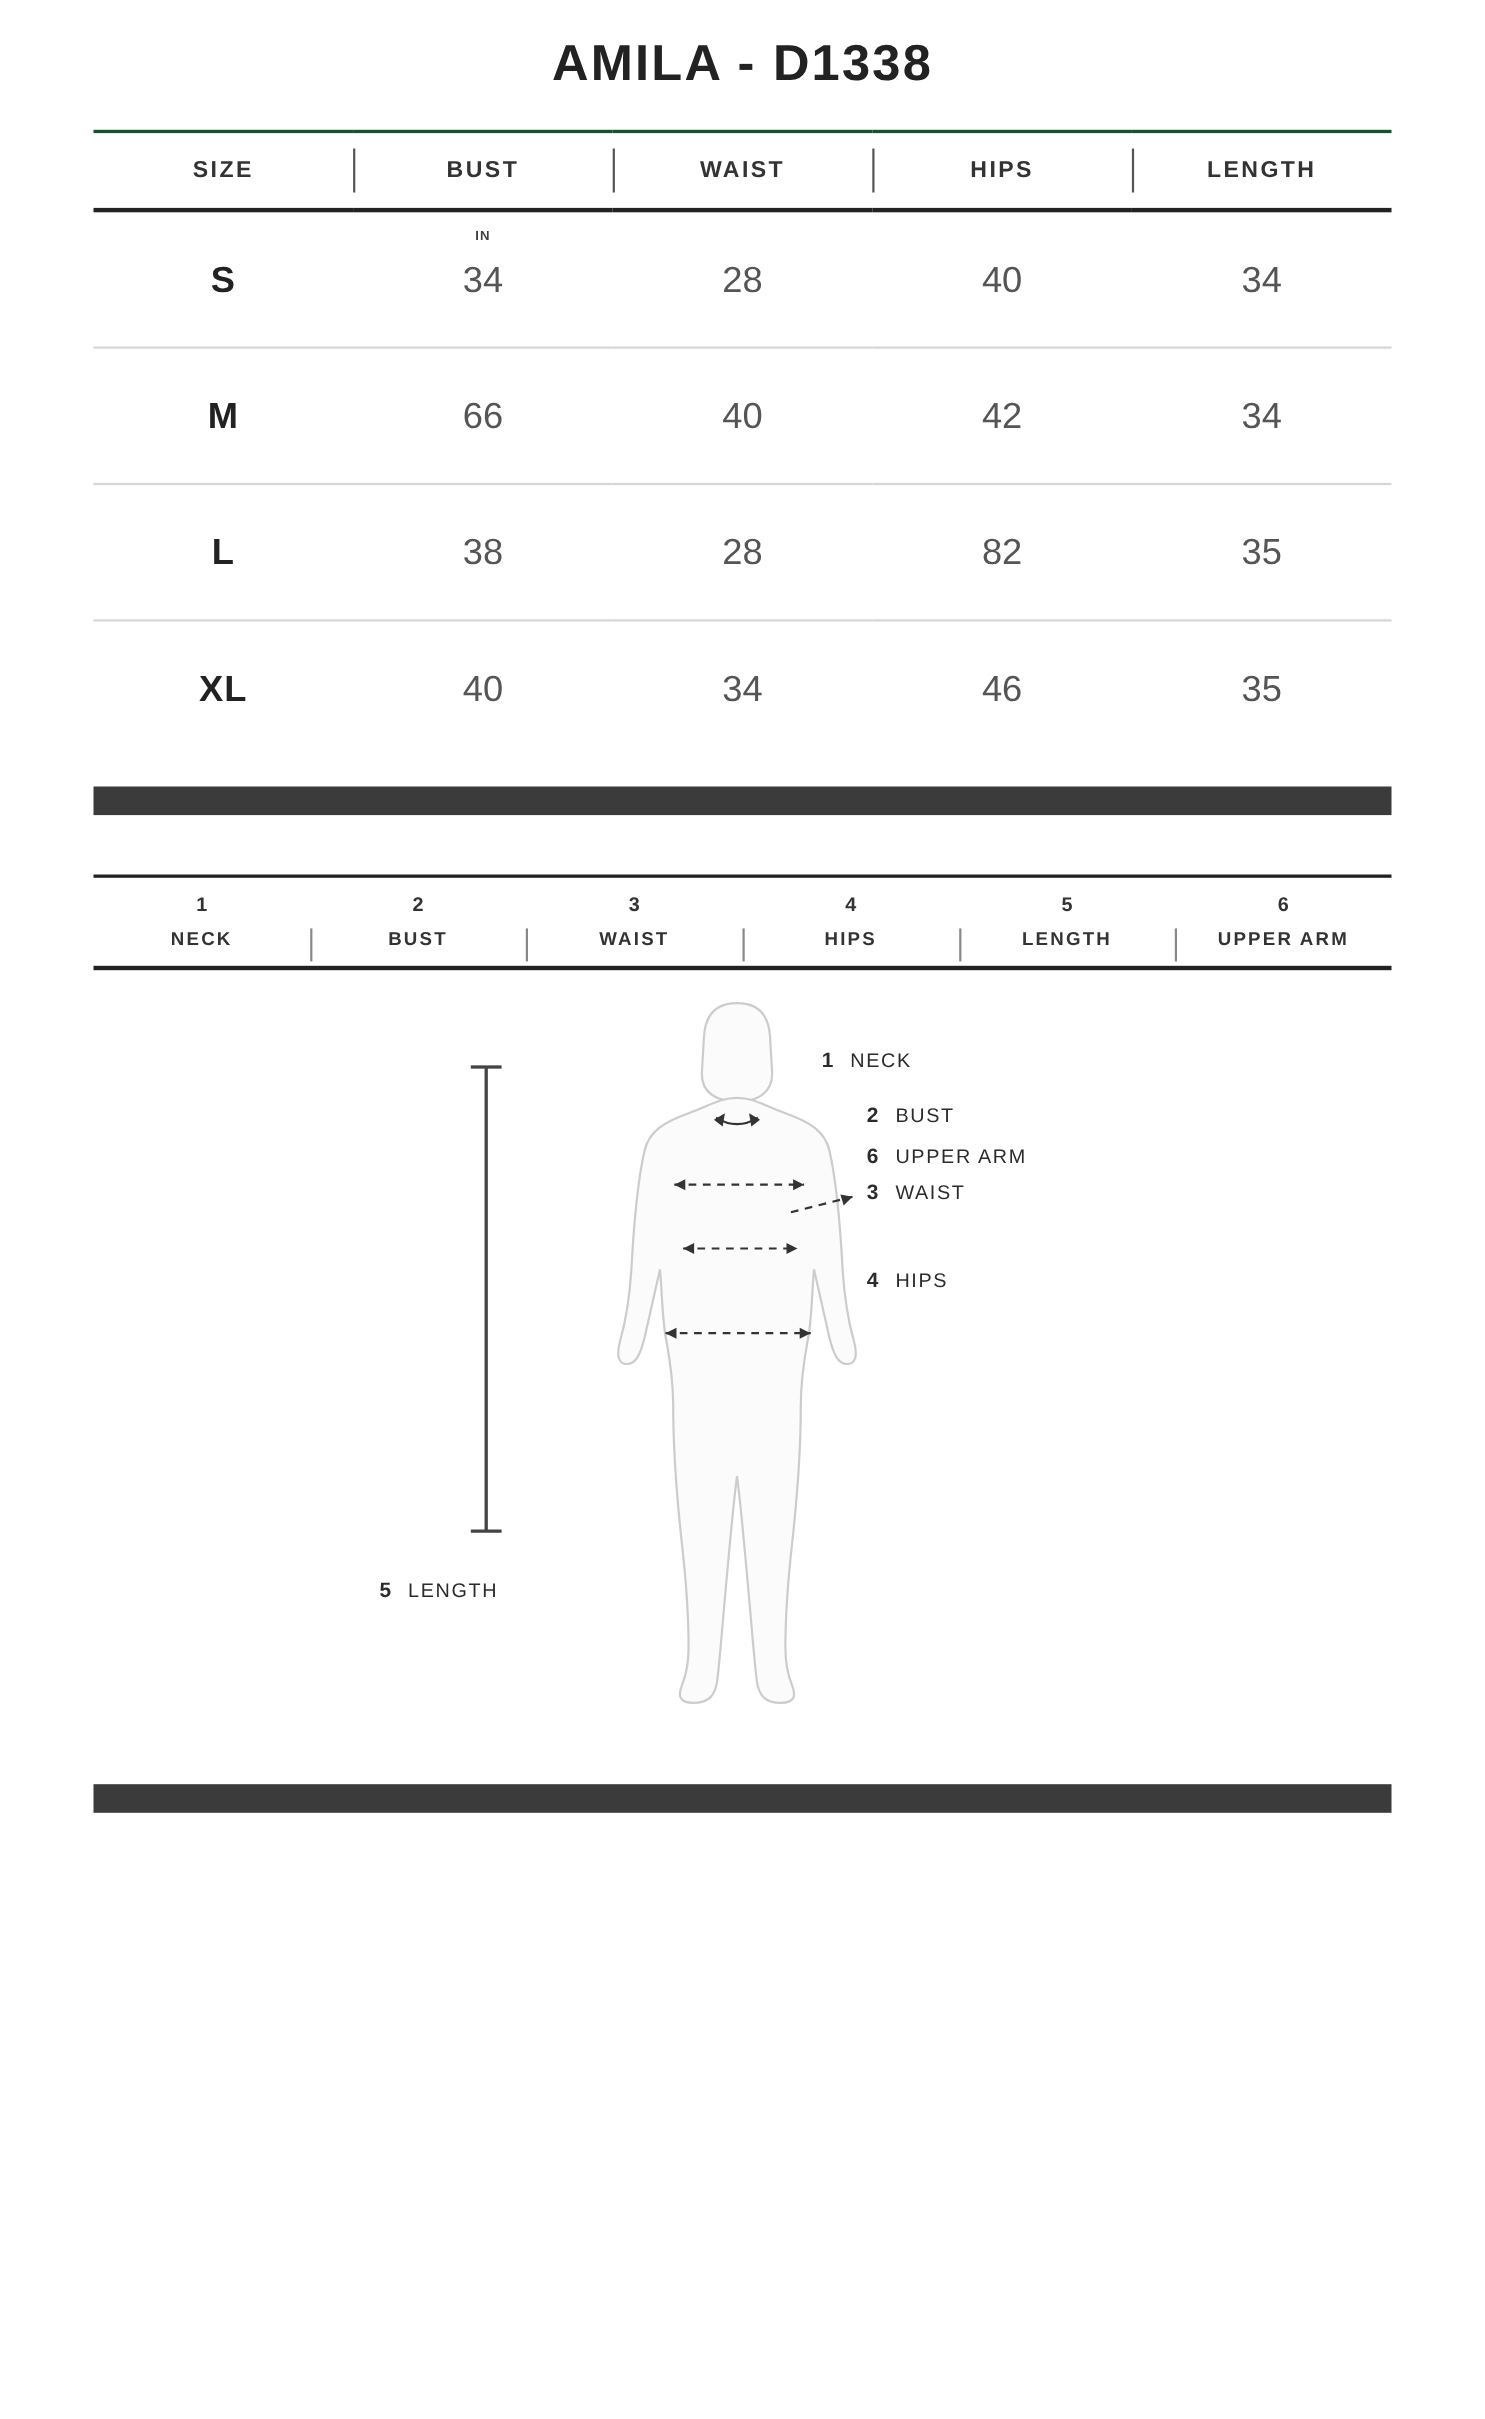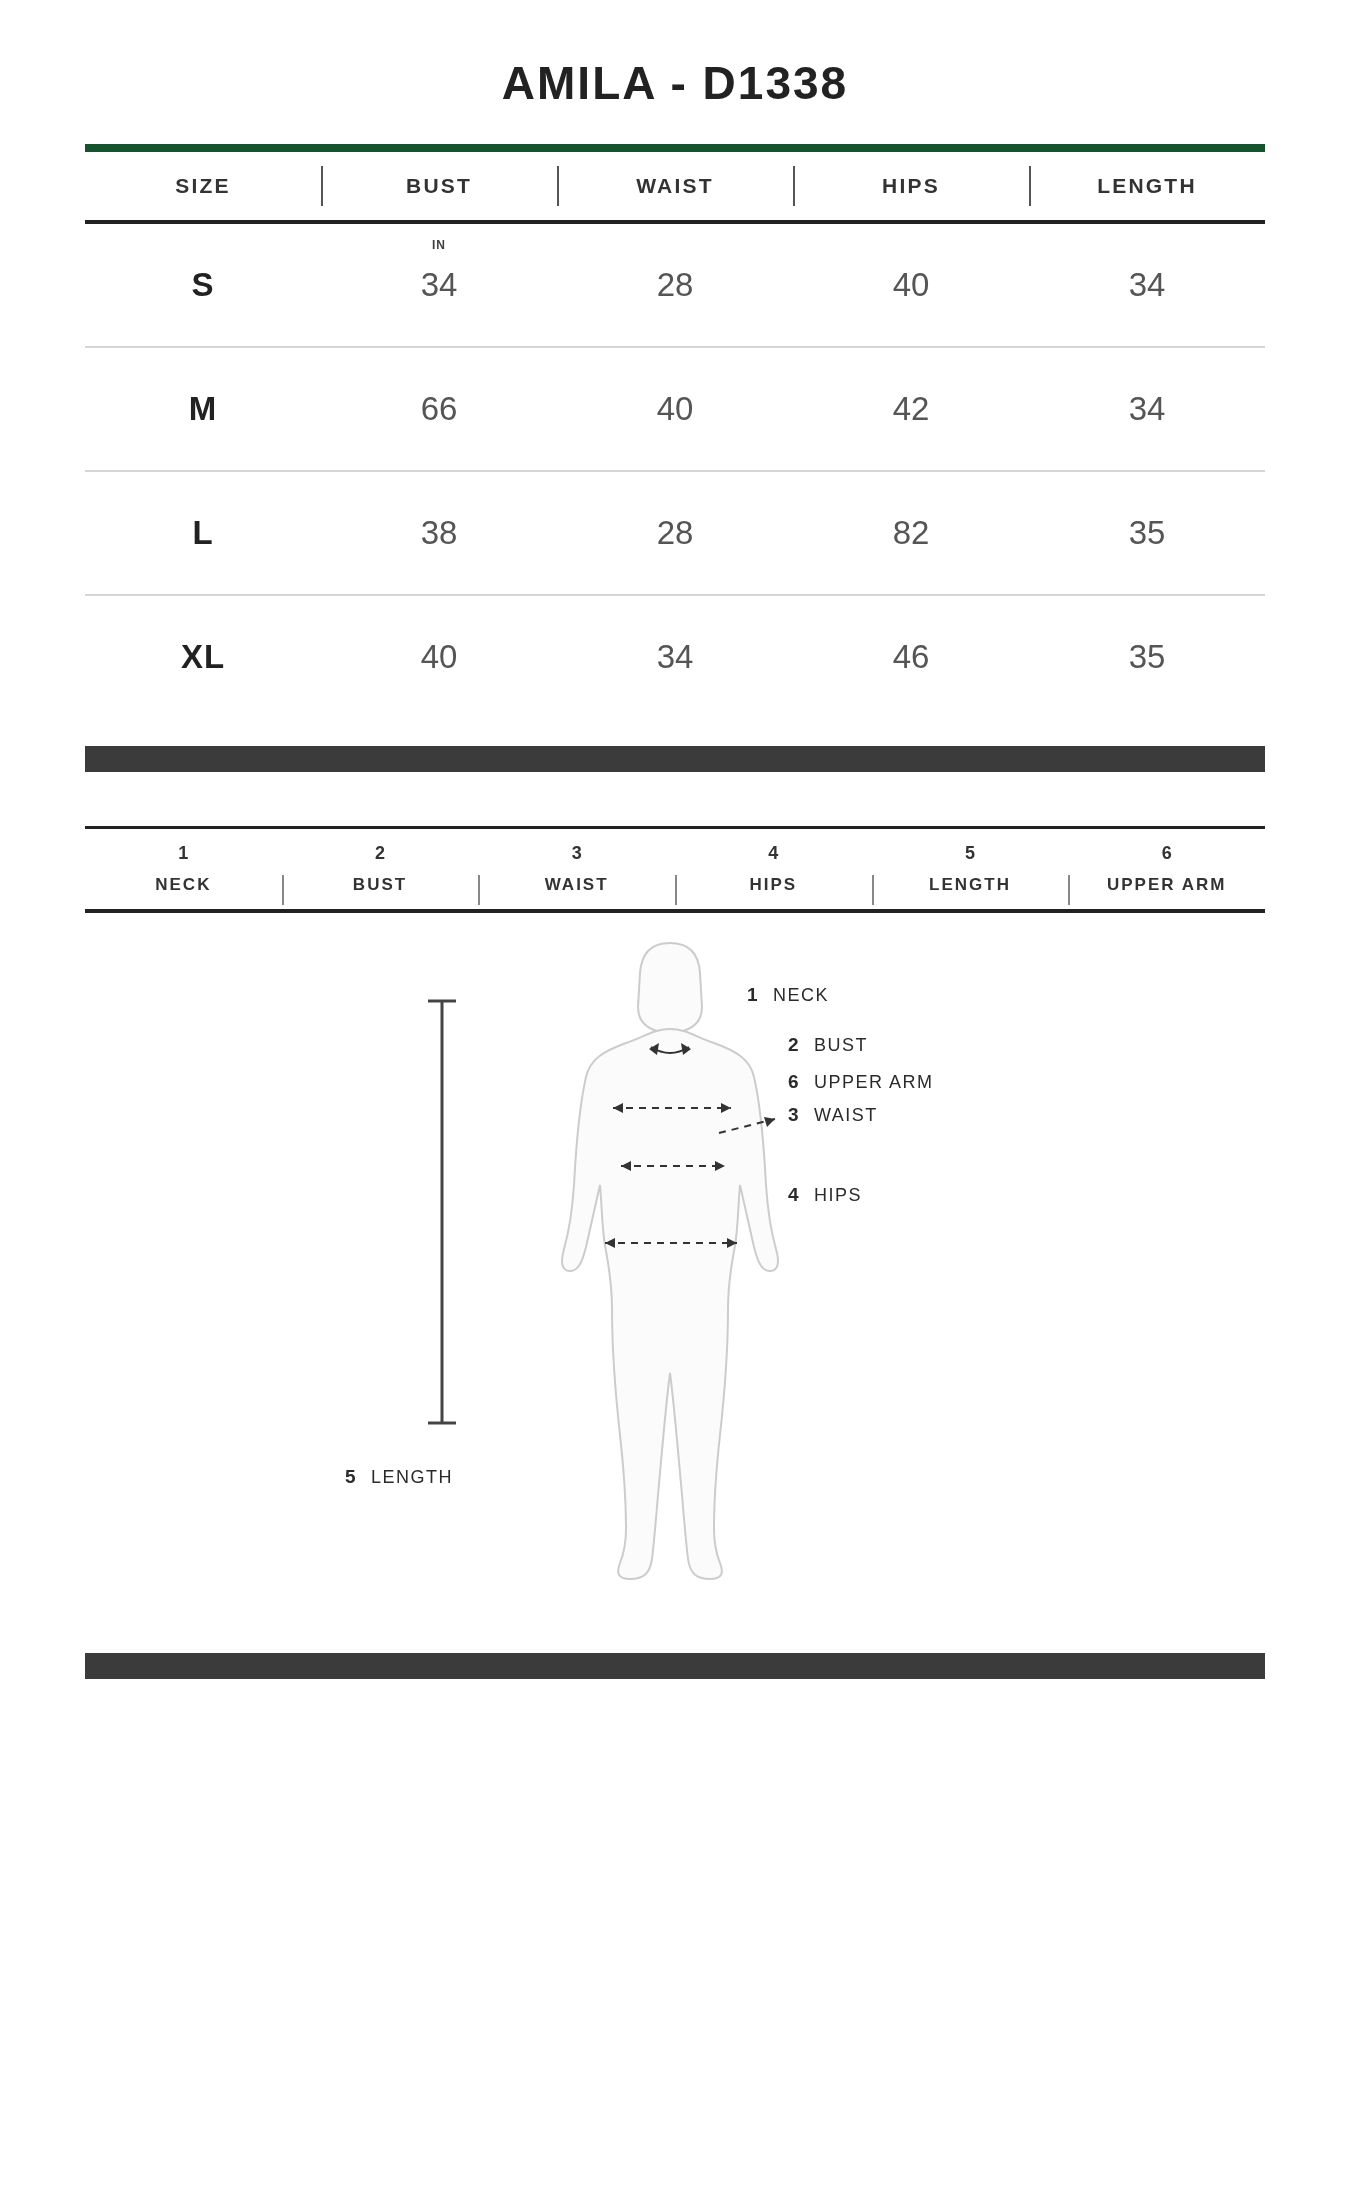--- a/index.html
+++ b/index.html
@@ -23,32 +23,32 @@
     position: relative;
   }
 
   
   .title {
     text-align: center;
     font-size: 46px;
     font-weight: bold;
     letter-spacing: 2px;
     color: #222222;
-    padding-top: 56px;
+    padding-top: 30px;
     padding-bottom: 34px;
   }
 
   
   .size-table {
     width: 100%;
     border-collapse: collapse;
     table-layout: fixed;
   }
   .size-table thead tr {
-    border-top: 8px solid #14532d;
+    border-top: 3px solid #14532d;
     border-bottom: 4px solid #222;
   }
   .size-table th {
     font-size: 21px;
     font-weight: bold;
     letter-spacing: 2.2px;
     color: #333;
     padding: 22px 0;
     text-align: center;
     position: relative;

